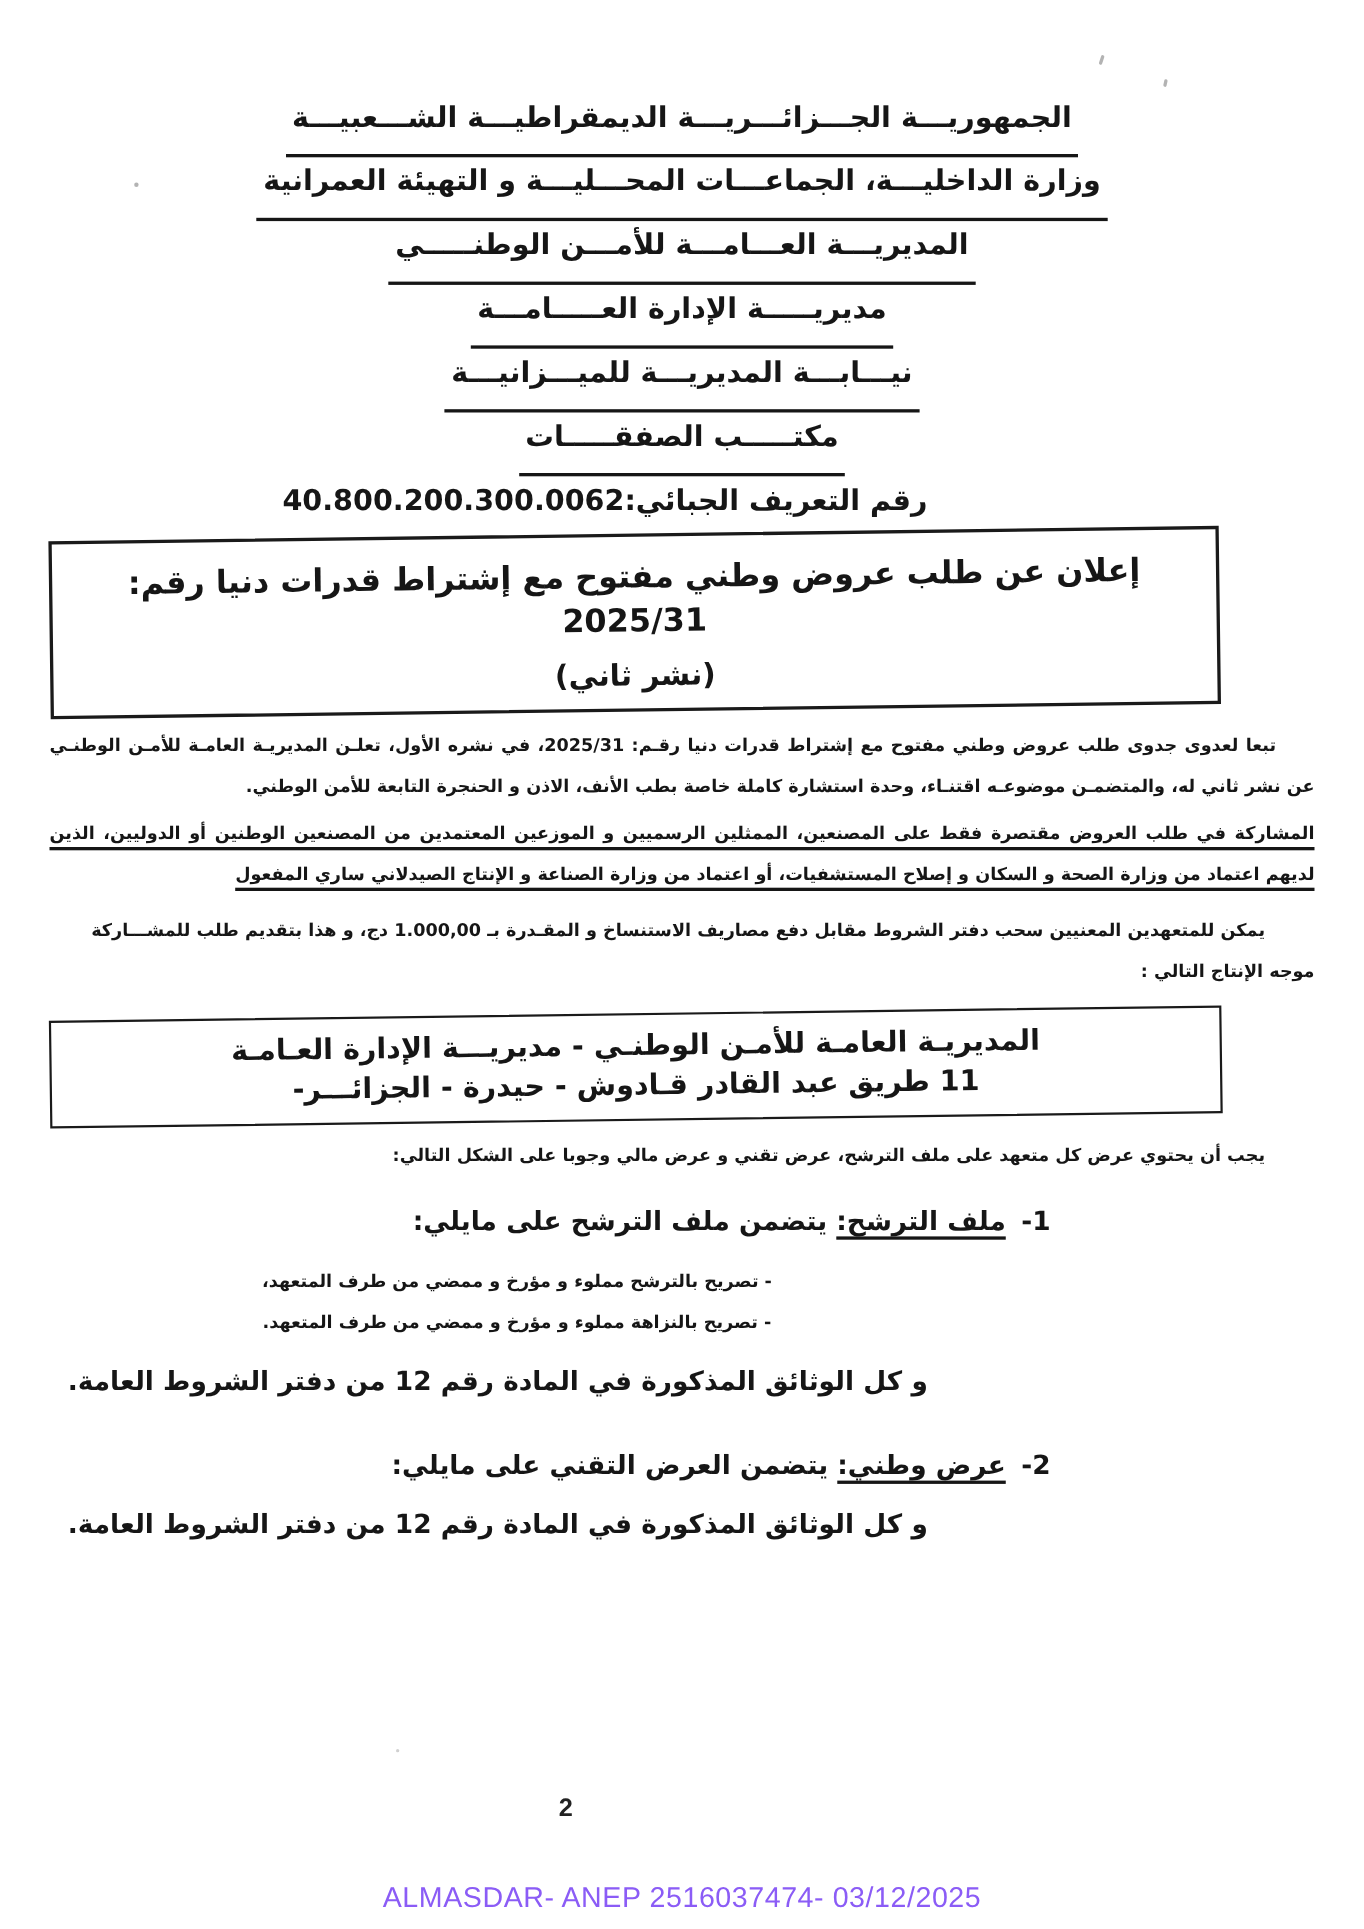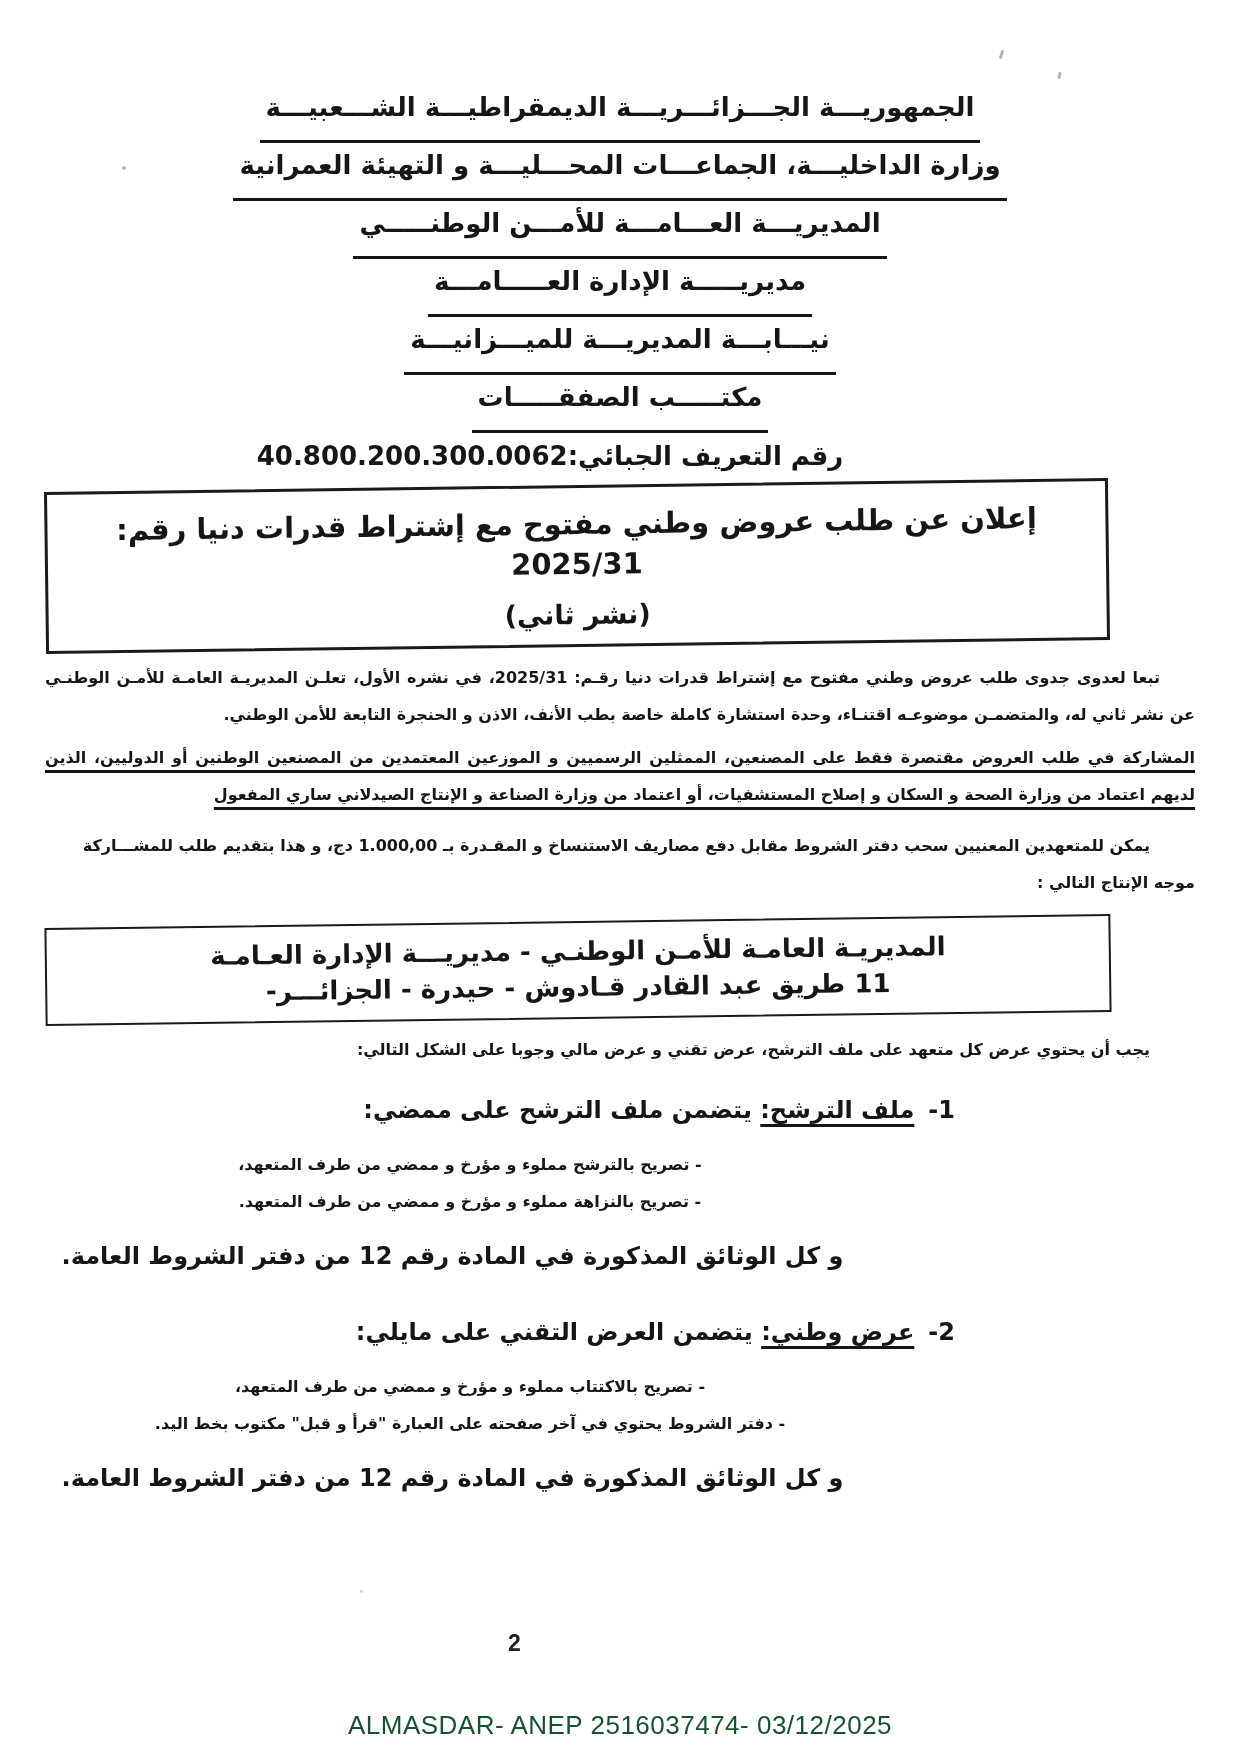--- a/index.html
+++ b/index.html
@@ -108,21 +108,21 @@
   
   .page-number {
     position: absolute; top: 1630px; left: 508px;
     font-family: "Liberation Sans", sans-serif;
     font-size: 23px; font-weight: 700; color: #222;
   }
   .imprint {
     position: absolute; top: 1710px; left: 0; right: 0;
     text-align: center;
     font-family: "Liberation Sans", sans-serif;
-    font-size: 26px; font-weight: 400; color: #14532d;
+    font-size: 26px; font-weight: 400; color: #8b5cf6;
     letter-spacing: 0.5px;
   }
 </style>
 </head>
 <body>
 
 <div class="page">
 
   <div class="scan-mark mark-a"></div>
   <div class="scan-mark mark-b"></div>
@@ -154,33 +154,29 @@
   <p class="para withdraw" dir="rtl"><span>يمكن للمتعهدين المعنيين سحب دفتر الشروط مقابل دفع مصاريف الاستنساخ و المقـدرة بـ </span><span>1.000,00 دج</span><span>، و هذا بتقديم طلب للمشـــاركة موجه الإنتاج التالي :</span></p>
 
   <div class="box box2 tilt" dir="rtl">
     <div class="addr">المديريـة العامـة للأمـن الوطنـي - مديريـــة الإدارة العـامـة</div>
     <div class="addr">11 طريق عبد القادر قـادوش - حيدرة - الجزائـــر-</div>
   </div>
 
   <p class="para offer" dir="rtl">يجب أن يحتوي عرض كل متعهد على ملف الترشح، عرض تقني و عرض مالي وجوبا على الشكل التالي:</p>
 
   <section class="tender-section sec1" dir="rtl">
-    <div class="sec-head"><span class="sec-num">1-</span><span class="sec-title">ملف الترشح:</span><span> يتضمن ملف الترشح على ممضي:</span></div>
+    <div class="sec-head"><span class="sec-num">1-</span><span class="sec-title">ملف الترشح:</span><span> يتضمن ملف الترشح على مايلي:</span></div>
     <div class="sec-items">
       <div class="sec-item">- تصريح بالترشح مملوء و مؤرخ و ممضي من طرف المتعهد،</div>
       <div class="sec-item">- تصريح بالنزاهة مملوء و مؤرخ و ممضي من طرف المتعهد.</div>
     </div>
     <div class="sec-note">و كل الوثائق المذكورة في المادة رقم 12 من دفتر الشروط العامة.</div>
   </section>
 
   <section class="tender-section sec2" dir="rtl">
     <div class="sec-head"><span class="sec-num">2-</span><span class="sec-title">عرض وطني:</span><span> يتضمن العرض التقني على مايلي:</span></div>
-    <div class="sec-items">
-      <div class="sec-item">- تصريح بالاكتتاب مملوء و مؤرخ و ممضي من طرف المتعهد،</div>
-      <div class="sec-item">- دفتر الشروط يحتوي في آخر صفحته على العبارة "قرأ و قبل" مكتوب بخط اليد.</div>
-    </div>
     <div class="sec-note">و كل الوثائق المذكورة في المادة رقم 12 من دفتر الشروط العامة.</div>
   </section>
 
   <div class="page-number">2</div>
   <div class="imprint" dir="ltr">ALMASDAR- ANEP 2516037474- 03/12/2025</div>
 
 </div>
 
 </body></html>

